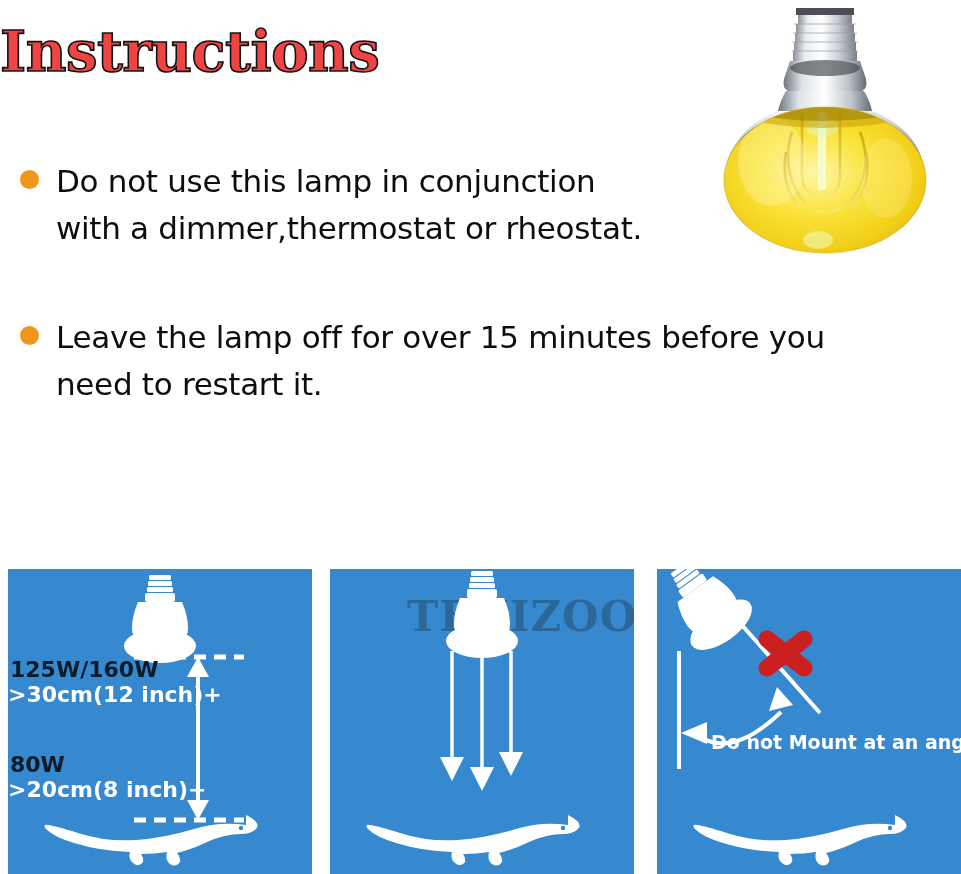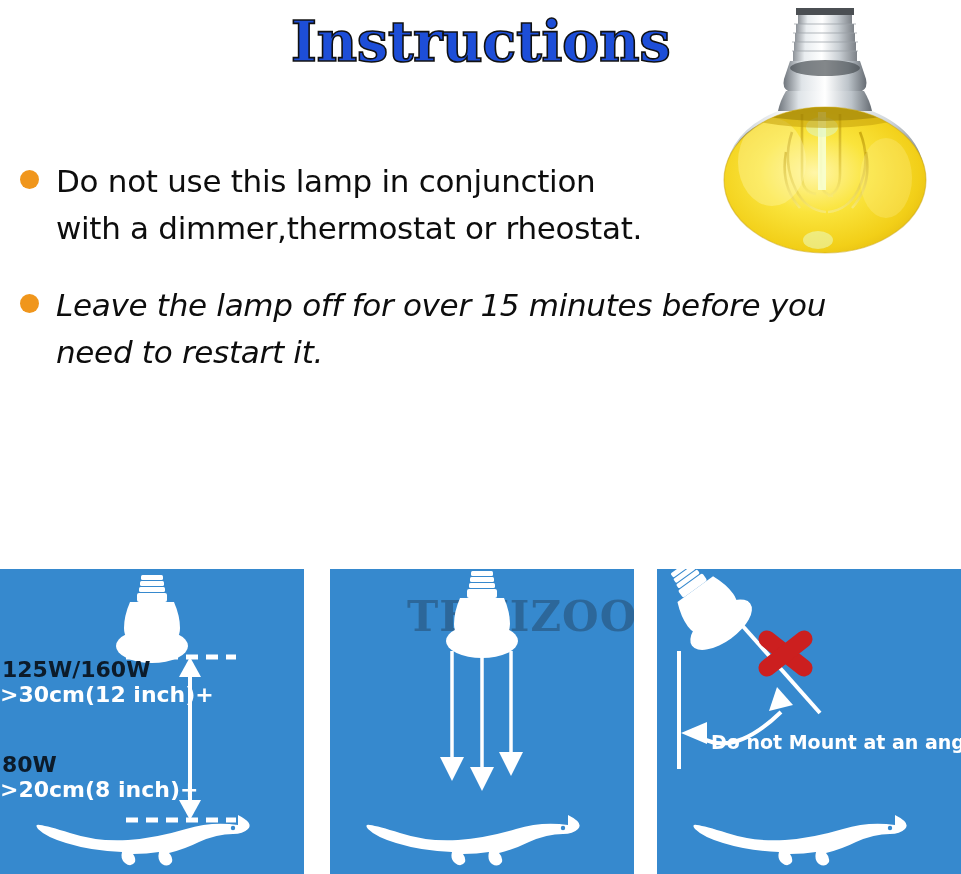--- a/index.html
+++ b/index.html
@@ -7,27 +7,26 @@
   body {
     width:961px; height:874px;
     position:relative; overflow:hidden;
     font-family:"Liberation Sans", sans-serif;
     background:#ffffff;
   }
 
   
   #page-title {
     position:absolute;
-    left:0; right:0; top:8px;
-    text-align:center;
+    left:0; right:0; top:18px;
     font-family:"DejaVu Serif", serif;
     font-weight:700;
     font-size:56px;
     letter-spacing:-0.5px;
-    color:#1d4ed8;
+    color:#ef4444;
     -webkit-text-stroke:1.6px #111111;
   }
 
   
   #bulb-photo {
     position:absolute;
     left:694px; top:2px;
     width:262px; height:268px;
   }
 
@@ -51,32 +50,32 @@
   }
   .bullet-text {
     font-family:"DejaVu Sans", sans-serif;
     font-weight:400;
     font-size:31px;
     line-height:47px;
     color:#0d0d0d;
     white-space:pre-wrap;
     letter-spacing:-0.3px;
   }
-  #bullet-0 { margin-bottom:30px; }
-  #bullet-1 { margin-bottom:32px;font-style:italic; }
+  #bullet-0 { margin-bottom:62px; }
+  #bullet-1 { margin-bottom:32px; }
 
   
   .panel {
     position:absolute;
     top:569px;
     height:305px;
     background:#3689CE;
     overflow:hidden;
   }
-  #panel-distance { left:0px;   width:304px; }
+  #panel-distance { left:8px;   width:304px; }
   #panel-direct   { left:330px; width:304px; }
   #panel-angle    { left:657px; width:304px; }
 
   .panel svg { display:block; width:100%; height:100%; }
 
   .lbl-black {
     font-family:"DejaVu Sans", sans-serif;
     font-weight:700;
     font-size:22px;
     fill:#0c1b2a;

